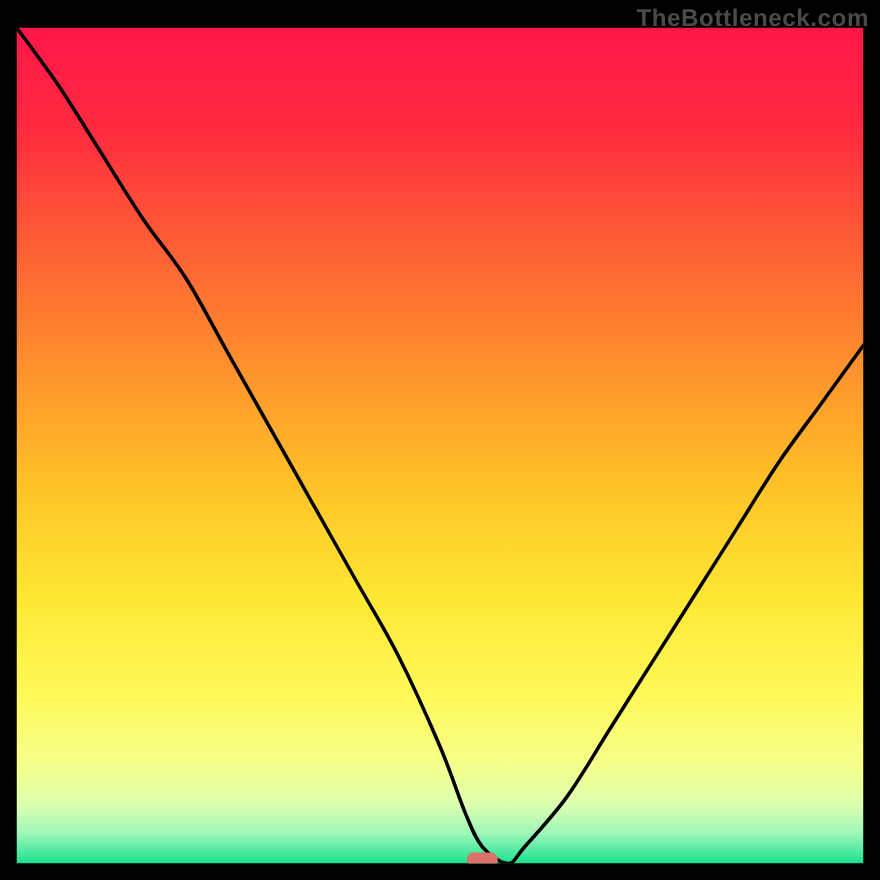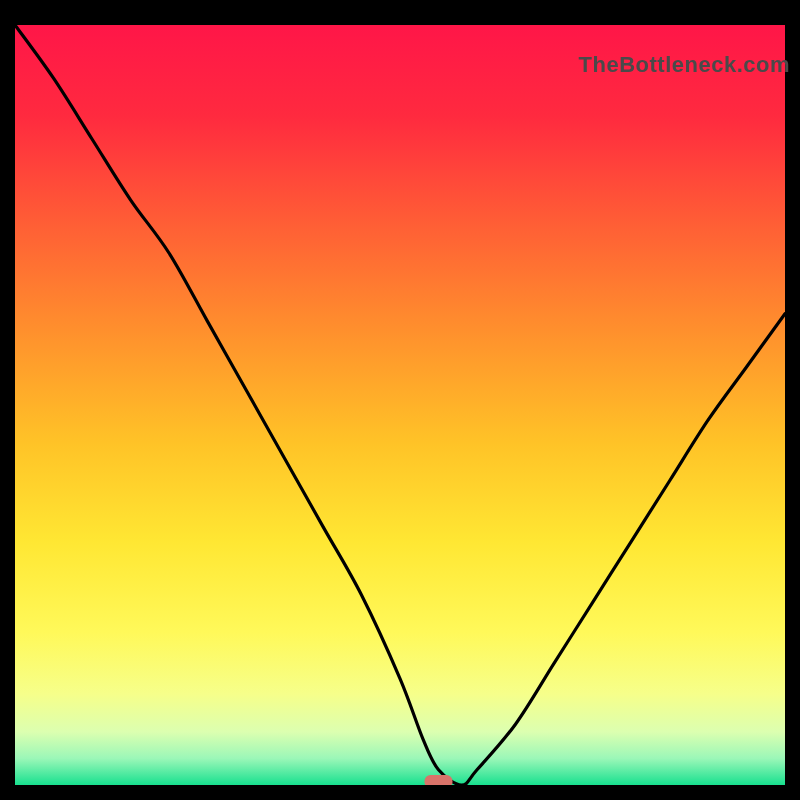--- a/index.html
+++ b/index.html
@@ -19,21 +19,20 @@
   }
   .watermark {
     position: absolute;
     top: 4px;
     right: 10px;
     color: #4a4a4a;
     font-size: 22px;
     font-weight: bold;
     letter-spacing: 0.5px;
     z-index: 10;
-    margin-top: 48px;
   }
   .plot-area {
     position: absolute;
     left: 15px;
     top: 25px;
     width: 770px;
     height: 760px;
   }
   svg { display: block; }
 </style>

